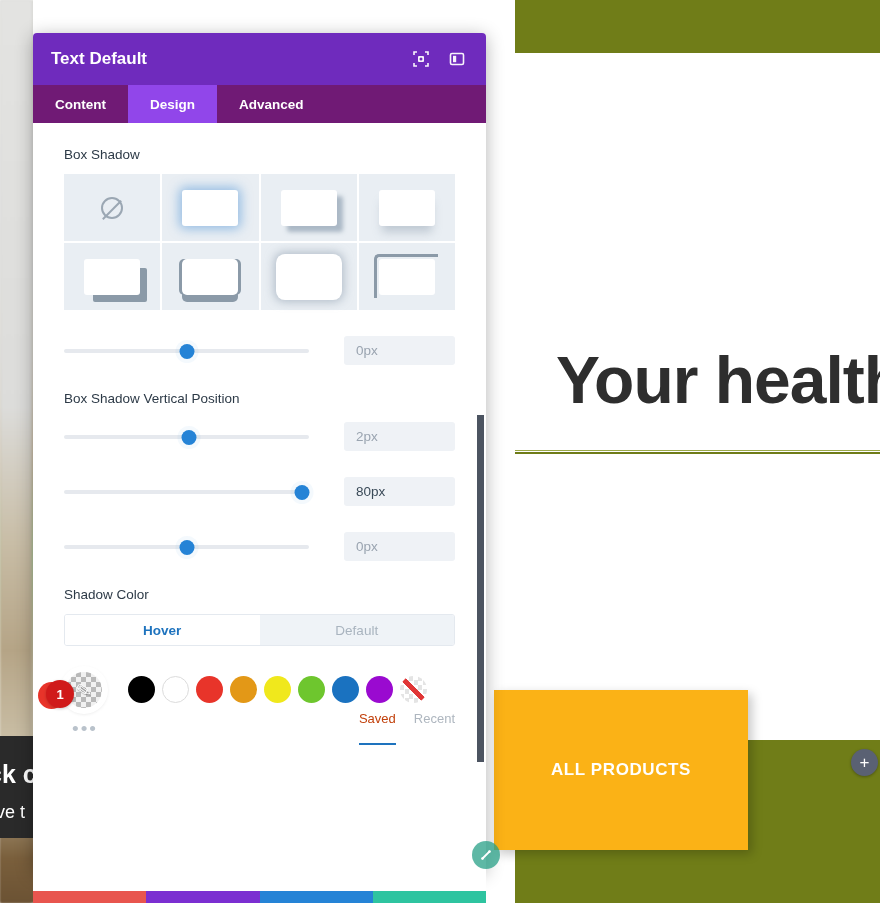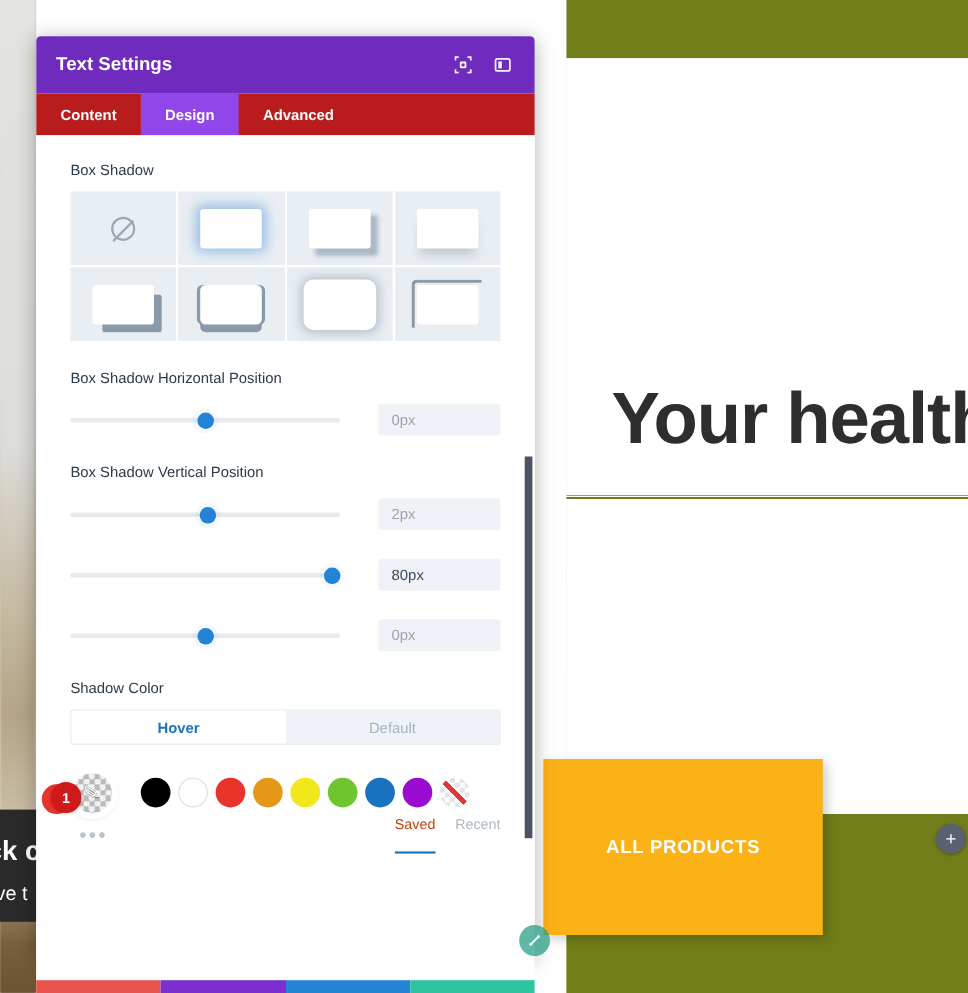--- a/index.html
+++ b/index.html
@@ -176,21 +176,21 @@
     flex: 1;
   }
   .hdr-icon {
     width: 22px; height: 22px;
     margin-left: 14px;
     display: flex; align-items: center; justify-content: center;
     opacity: .95;
   }
   .modal-tabs {
     height: 38px;
-    background: #b91c1c;
+    background: #701a75;
     display: flex;
   }
   .modal-tab {
     padding: 0 22px;
     height: 38px;
     display: flex; align-items: center;
     color: #ffffff;
     font-size: 13.5px;
     font-weight: bold;
   }
@@ -485,21 +485,21 @@
   </div>
 
   <div class="dark-overlay">
     <div class="dark-line1">ck c</div>
     <div class="dark-line2">ove t</div>
   </div>
 
   <div class="modal">
 
     <div class="modal-header">
-      <div class="modal-title">Text Settings</div>
+      <div class="modal-title">Text Default</div>
       <div class="hdr-icon">
         <svg width="16" height="16" viewBox="0 0 16 16">
           <path d="M1 4V1h3M12 1h3v3M15 12v3h-3M4 15H1v-3" stroke="#fff" stroke-width="1.6" fill="none"></path>
           <rect x="5" y="5" width="6" height="6" rx="1" fill="#fff"></rect>
           <circle cx="8" cy="8" r="1.5" fill="#6f2bbd"></circle>
         </svg>
       </div>
       <div class="hdr-icon">
         <svg width="16" height="16" viewBox="0 0 16 16">
           <rect x="1.5" y="2.5" width="13" height="11" rx="1.5" stroke="#fff" stroke-width="1.6" fill="none"></rect>
@@ -540,21 +540,20 @@
             </div>
           <div class="preset-cell">
               <div class="pbox p7"></div>
             </div>
           <div class="preset-cell">
               <div class="pbox p8"></div>
             </div>
         </div>
 
         <div class="slider-row">
-          <div class="field-label">Box Shadow Horizontal Position</div>
           <div class="slider-line">
             <div class="track-wrap">
               <div class="track"></div>
               <div class="knob" style="left:50%"></div>
             </div>
             <div class="num-box">0px</div>
           </div>
         </div>
 
         <div class="slider-row">

